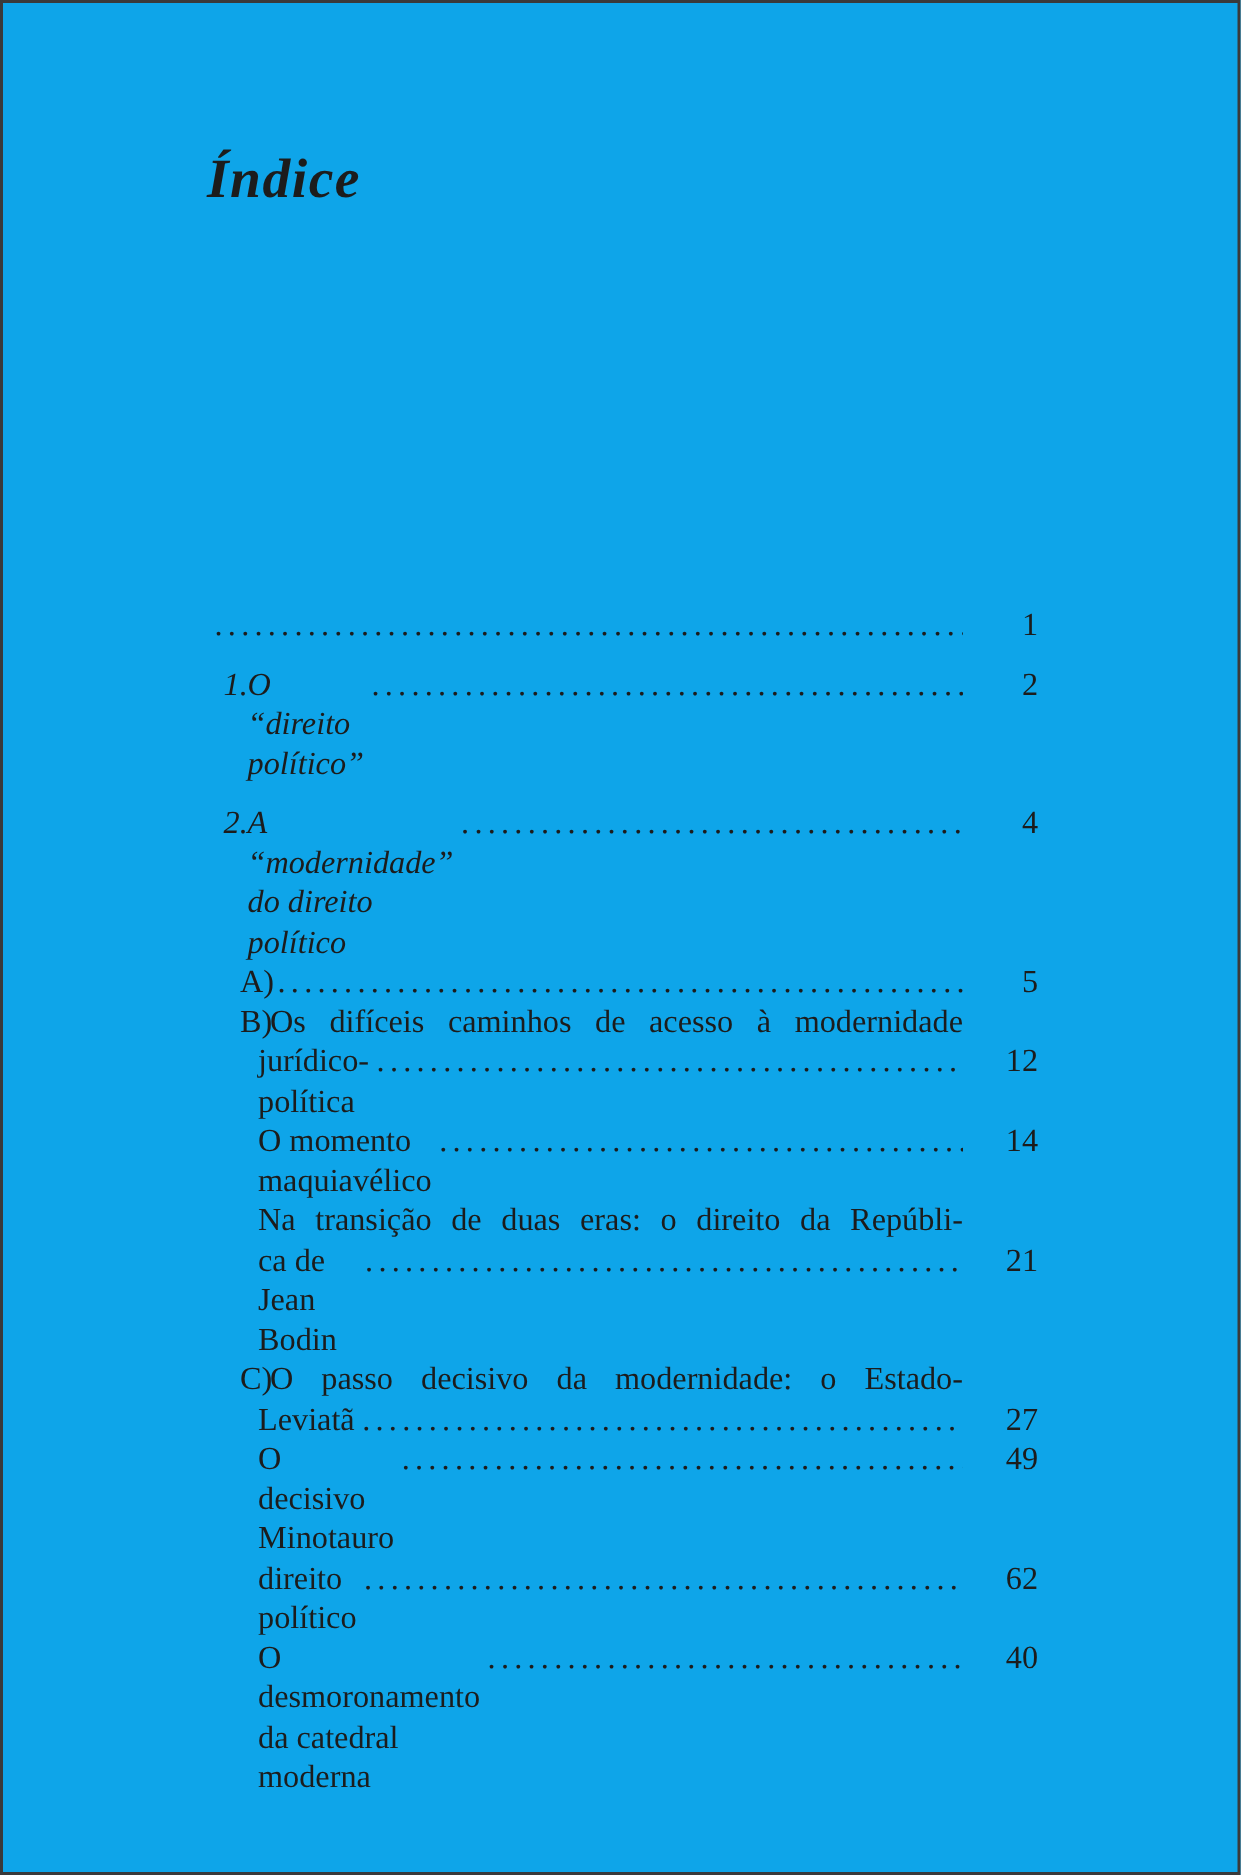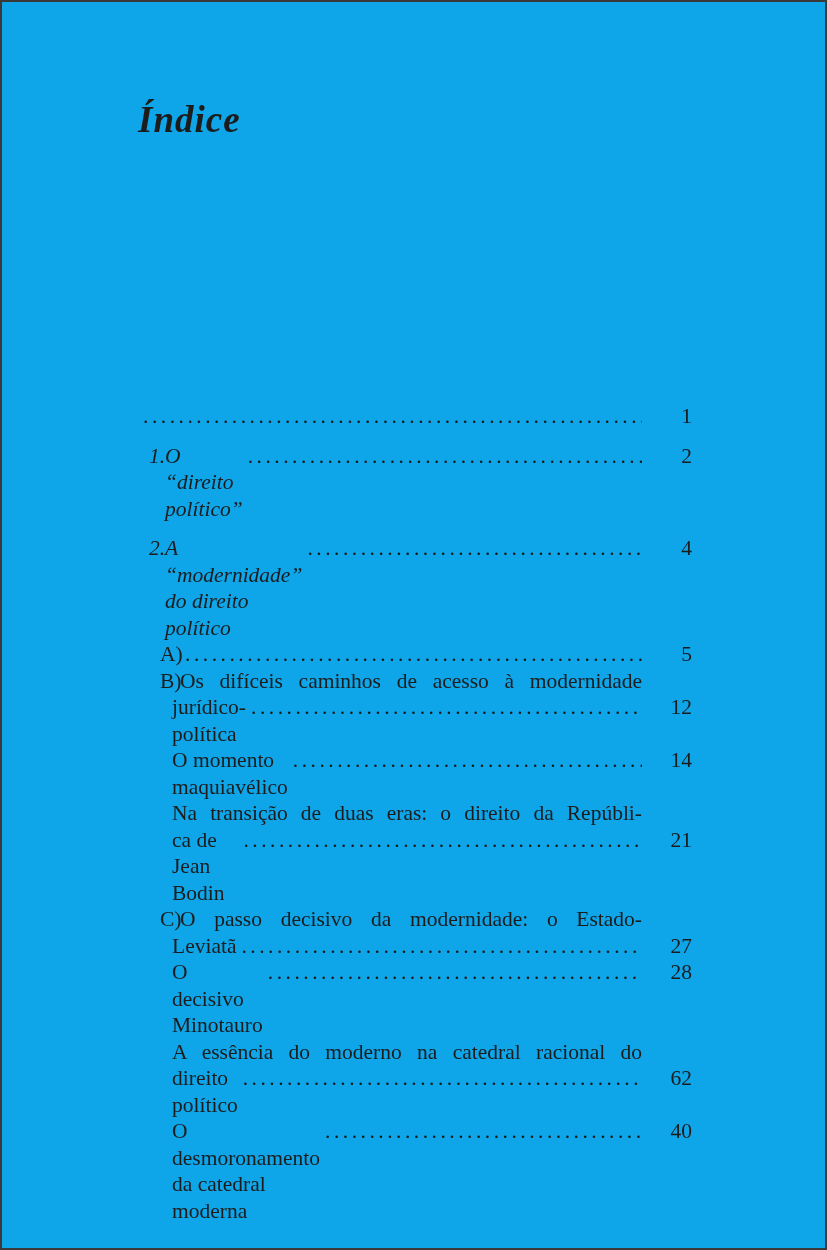--- a/index.html
+++ b/index.html
@@ -129,24 +129,21 @@
           <span class="text"><span>O passo decisivo da modernidade: o Estado-</span></span>
         </div>
         <div class="row lv-sub">
           <span class="text"><span>Leviatã</span></span>
           <span class="leader"></span>
           <span class="pagenum">27</span>
         </div>
         <div class="row lv-sub">
           <span class="text"><span>O decisivo Minotauro</span></span>
           <span class="leader"></span>
-          <span class="pagenum">28</span>
-        </div>
-        <div class="row lv-sub fill">
-          <span class="text"><span>A essência do moderno na catedral racional do</span></span>
+          <span class="pagenum">49</span>
         </div>
         <div class="row lv-sub">
           <span class="text"><span>direito político</span></span>
           <span class="leader"></span>
           <span class="pagenum">62</span>
         </div>
         <div class="row lv-sub">
           <span class="text"><span>O desmoronamento da catedral moderna</span></span>
           <span class="leader"></span>
           <span class="pagenum">40</span>

